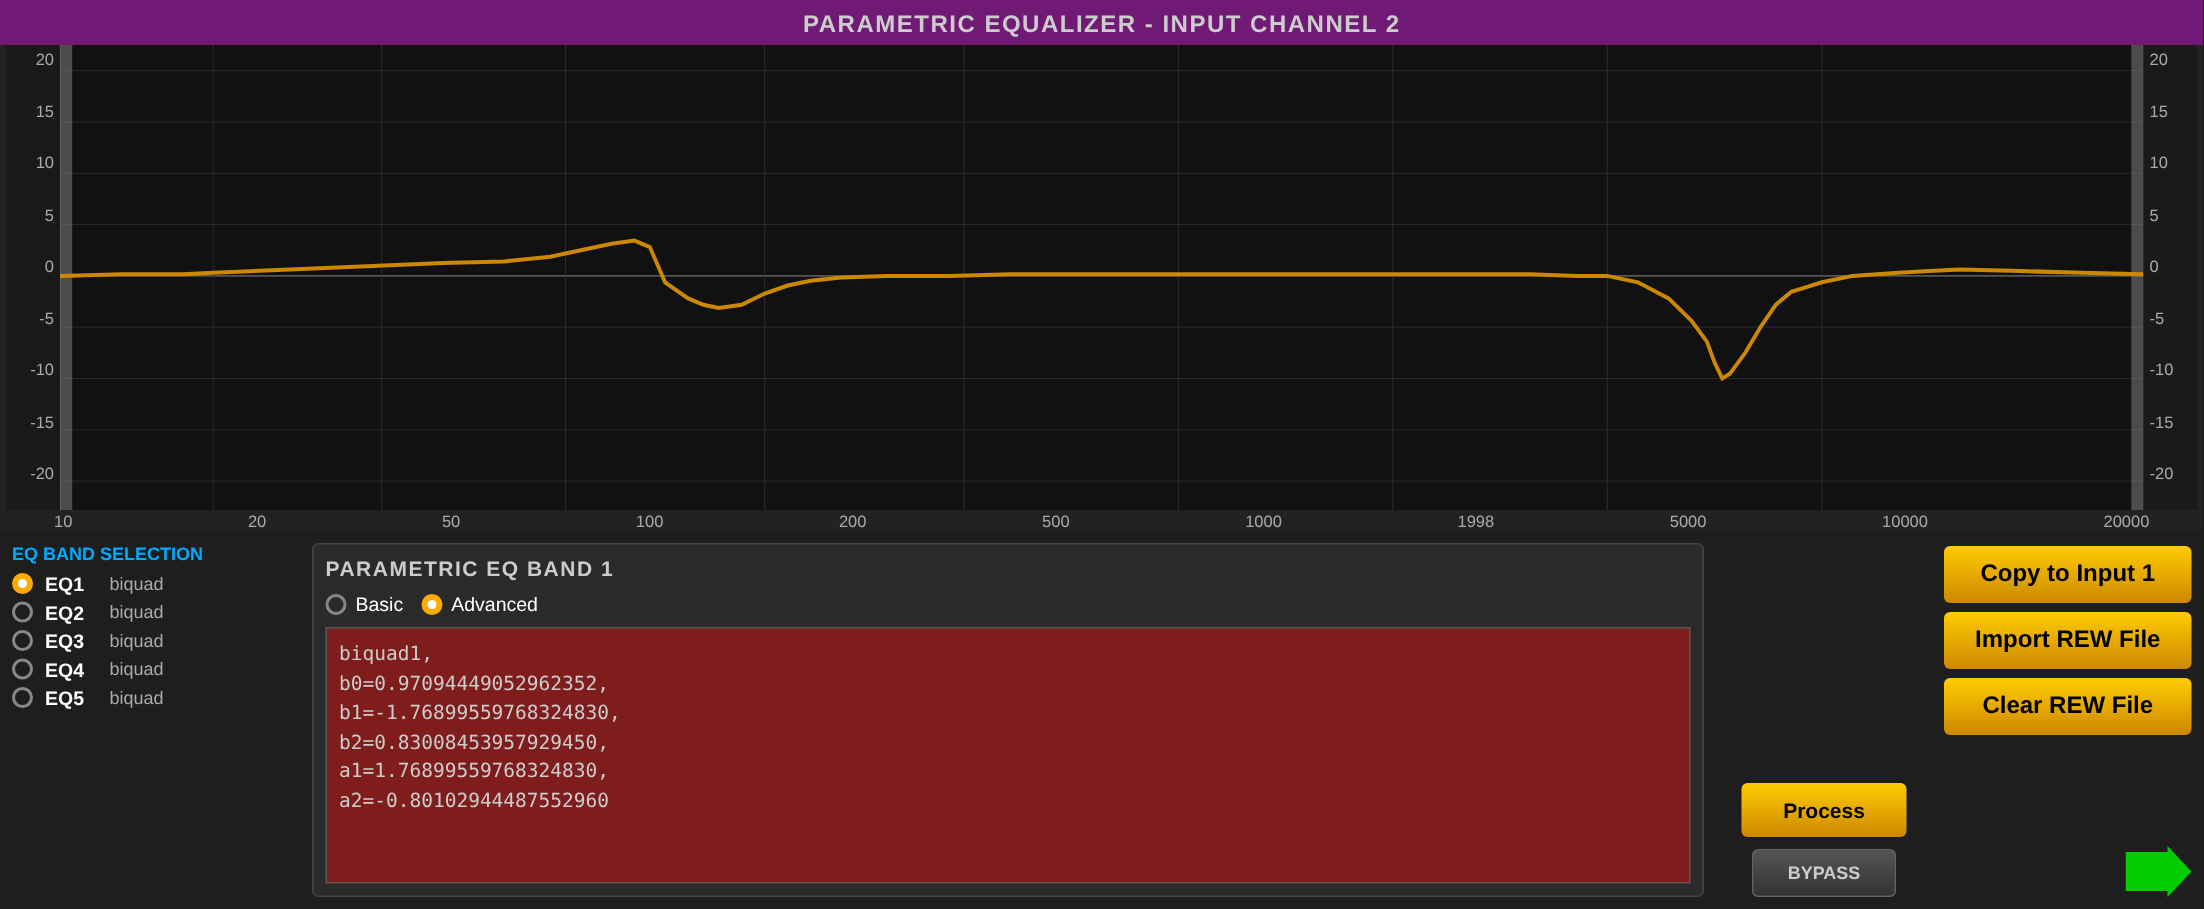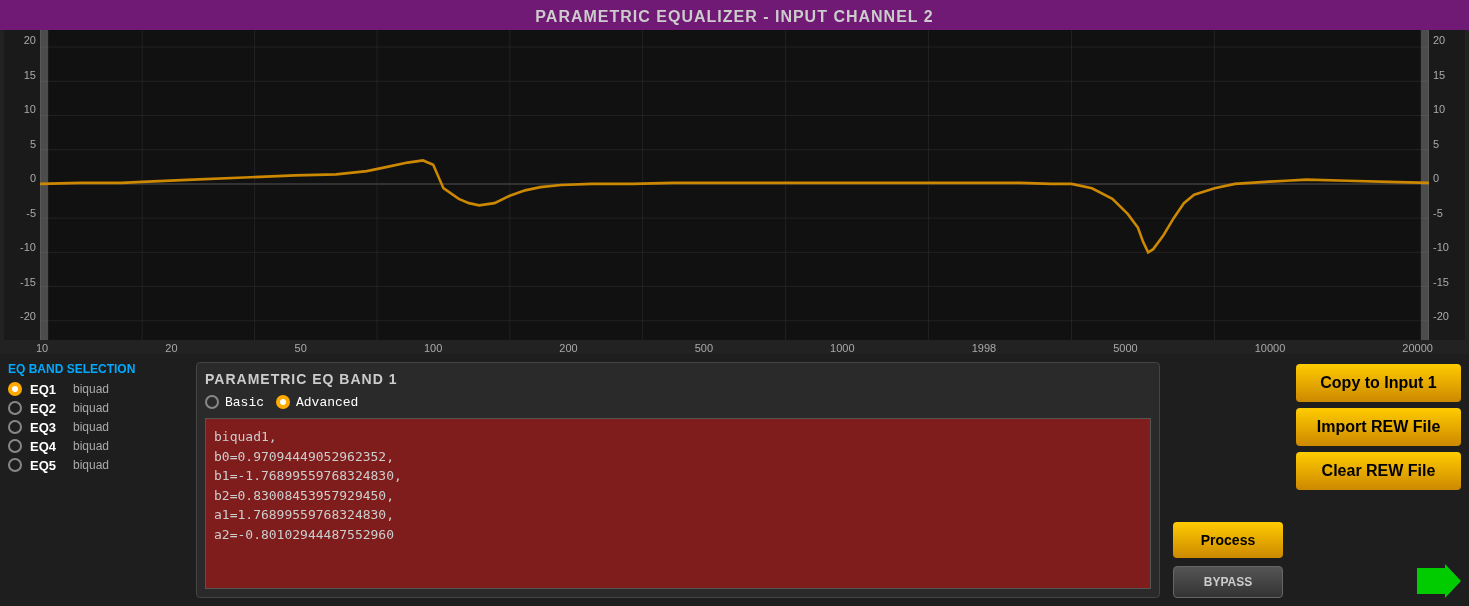--- a/index.html
+++ b/index.html
@@ -78,21 +78,21 @@
       padding: 2px 36px 0 36px;
       font-size: 11px;
       color: #aaa;
     }
 
     .bottom-section {
       display: flex;
       flex: 1;
       background: #1e1e1e;
       padding: 8px 8px;
-      gap: 8px;
+      gap: 20px;
     }
 
     .eq-band-selection {
       width: 180px;
       flex-shrink: 0;
     }
 
     .eq-band-title {
       font-size: 12px;
       font-weight: bold;
@@ -165,25 +165,24 @@
 
     .mode-selector {
       display: flex;
       align-items: center;
       gap: 12px;
       margin-bottom: 8px;
     }
 
     .mode-label {
       display: flex;
-      align-items: flex-start;
+      align-items: flex-end;
       gap: 6px;
       font-size: 13px;
       cursor: pointer;
-      font-family: Liberation Mono, monospace;
     }
 
     .mode-radio {
       width: 14px;
       height: 14px;
       border-radius: 50%;
       border: 2px solid #888;
       display: flex;
       align-items: center;
       justify-content: center;
@@ -239,21 +238,21 @@
 
     .bypass-btn {
       background: linear-gradient(to bottom, #555, #333);
       color: #ccc;
       font-weight: bold;
       font-size: 12px;
       border: 1px solid #666;
       border-radius: 4px;
       padding: 8px 20px;
       cursor: pointer;
-      width: 110px;
+      width: 96px;
     }
 
     .right-buttons {
       display: flex;
       flex-direction: column;
       gap: 6px;
       width: 165px;
       flex-shrink: 0;
       justify-content: flex-start;
       padding-top: 2px;

